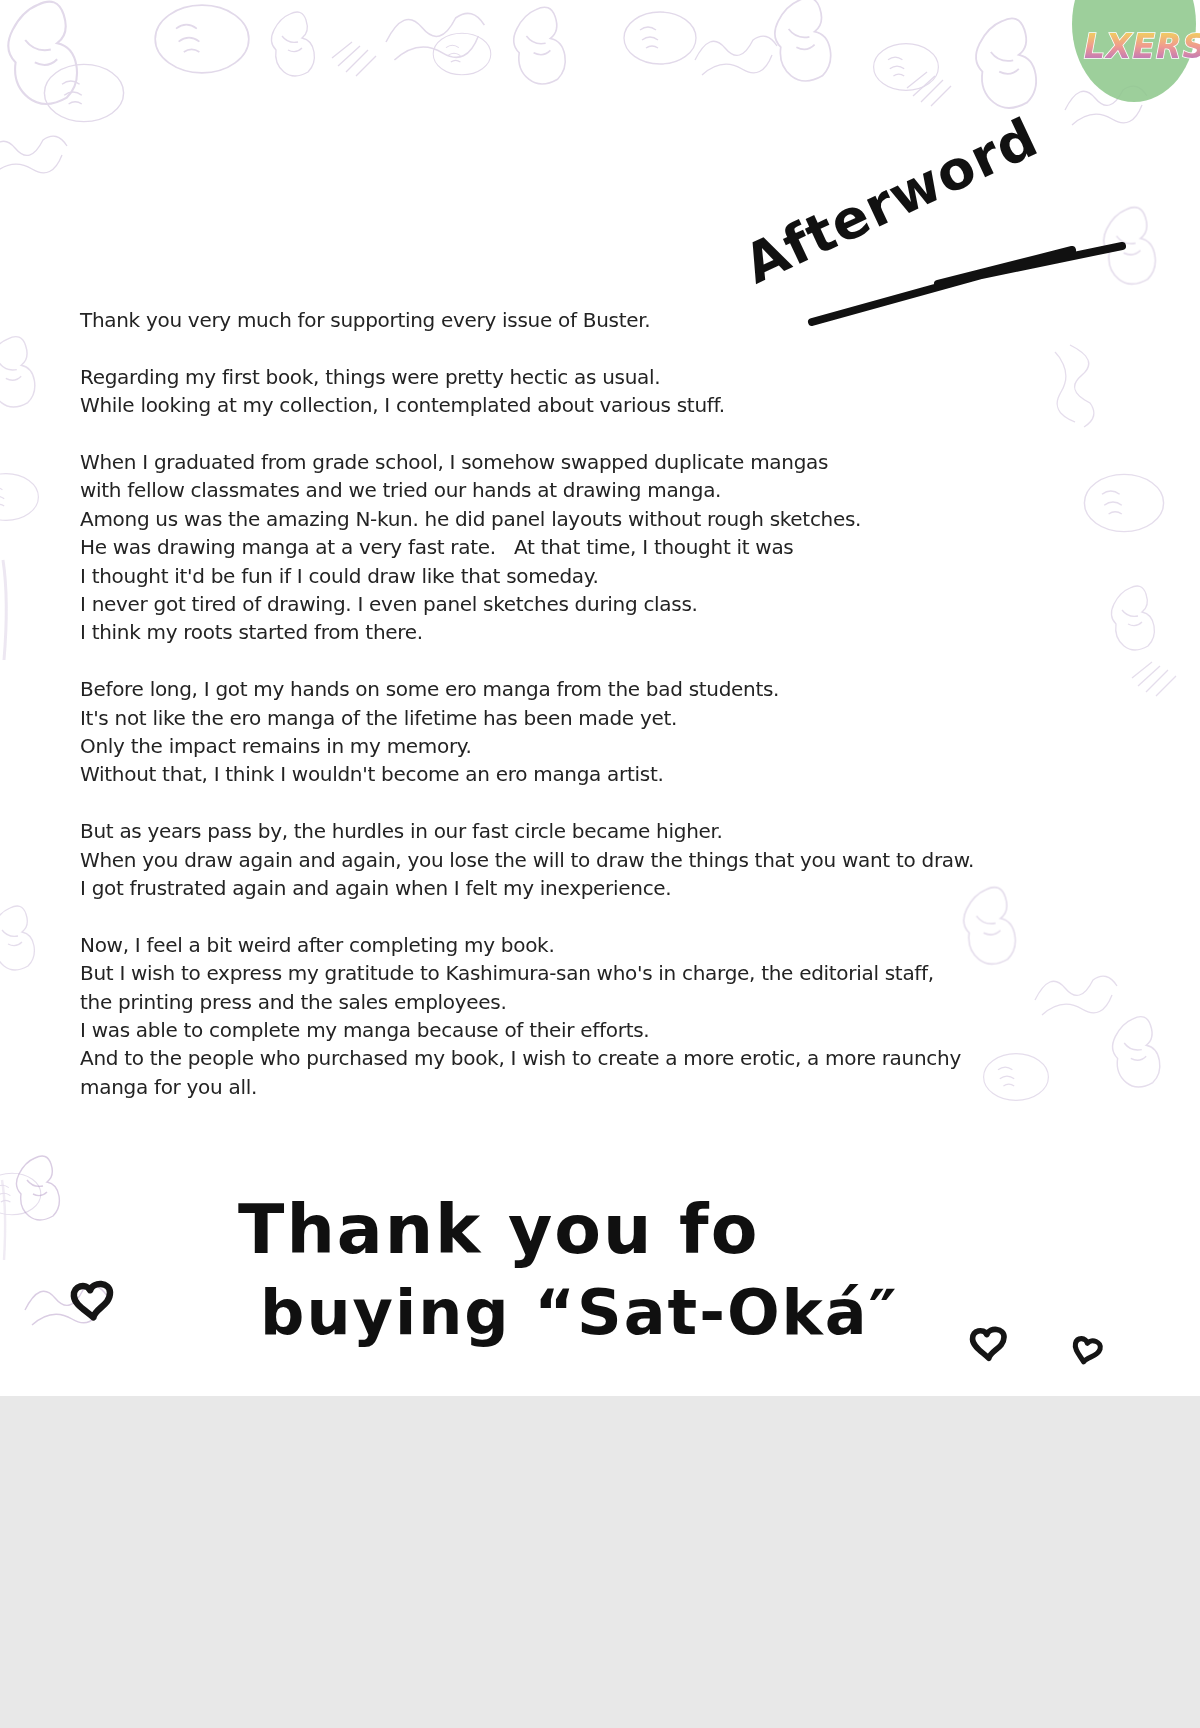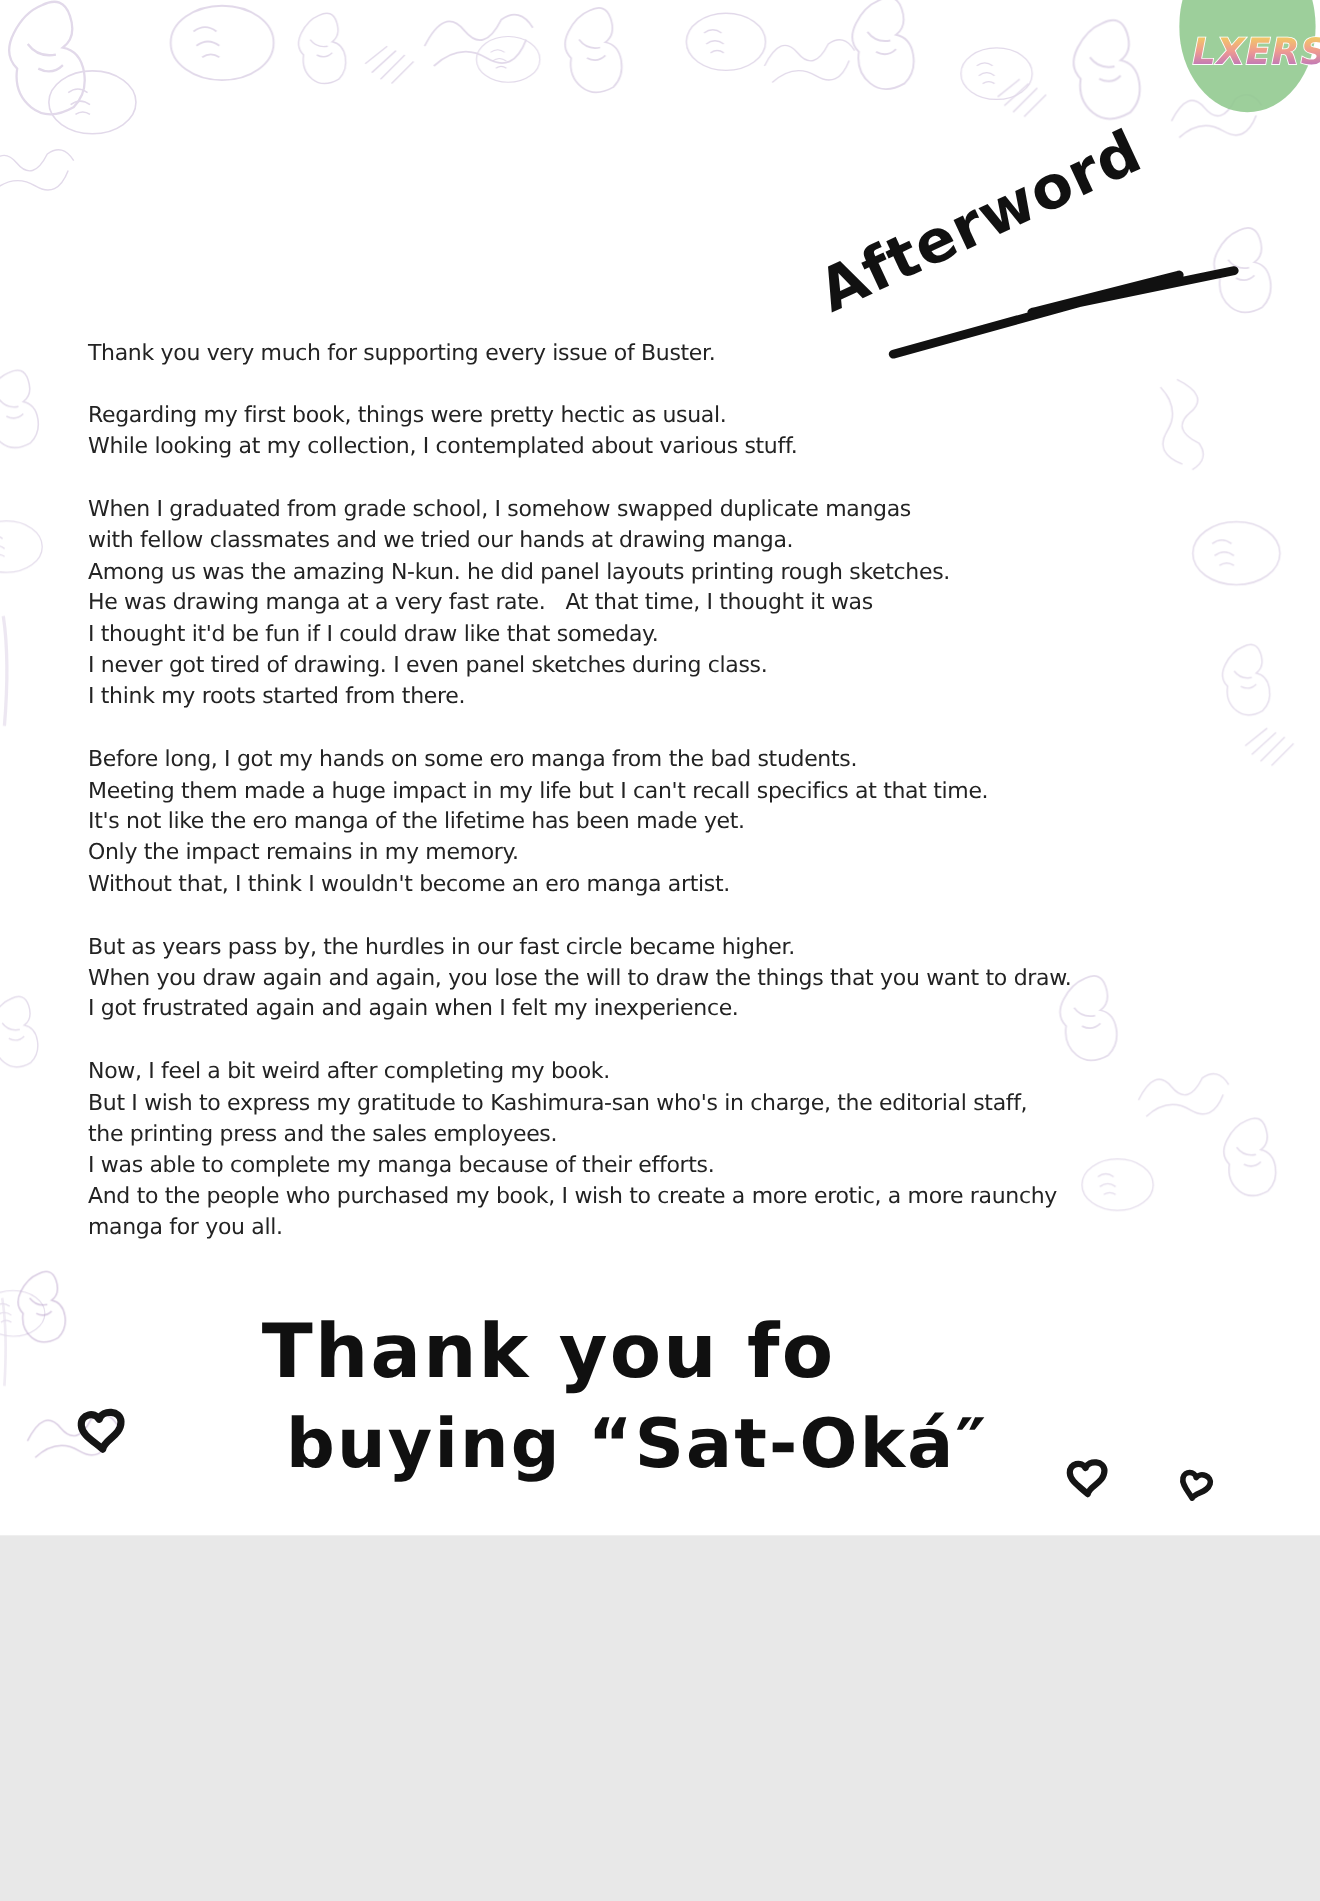--- a/index.html
+++ b/index.html
@@ -144,29 +144,28 @@
     <div class="p">
       <div class="line">Thank you very much for supporting every issue of Buster.</div>
     </div>
     <div class="p">
       <div class="line">Regarding my first book, things were pretty hectic as usual.</div>
       <div class="line">While looking at my collection, I contemplated about various stuff.</div>
     </div>
     <div class="p">
       <div class="line">When I graduated from grade school, I somehow swapped duplicate mangas</div>
       <div class="line">with fellow classmates and we tried our hands at drawing manga.</div>
-      <div class="line">Among us was the amazing N-kun. he did panel layouts printing rough sketches.</div>
+      <div class="line">Among us was the amazing N-kun. he did panel layouts without rough sketches.</div>
       <div class="line">He was drawing manga at a very fast rate.   At that time, I thought it was</div>
       <div class="line">I thought it'd be fun if I could draw like that someday.</div>
       <div class="line">I never got tired of drawing. I even panel sketches during class.</div>
       <div class="line">I think my roots started from there.</div>
     </div>
     <div class="p">
       <div class="line">Before long, I got my hands on some ero manga from the bad students.</div>
-      <div class="line">Meeting them made a huge impact in my life but I can't recall specifics at that time.</div>
       <div class="line">It's not like the ero manga of the lifetime has been made yet.</div>
       <div class="line">Only the impact remains in my memory.</div>
       <div class="line">Without that, I think I wouldn't become an ero manga artist.</div>
     </div>
     <div class="p">
       <div class="line">But as years pass by, the hurdles in our fast circle became higher.</div>
       <div class="line">When you draw again and again, you lose the will to draw the things that you want to draw.</div>
       <div class="line">I got frustrated again and again when I felt my inexperience.</div>
     </div>
     <div class="p">

